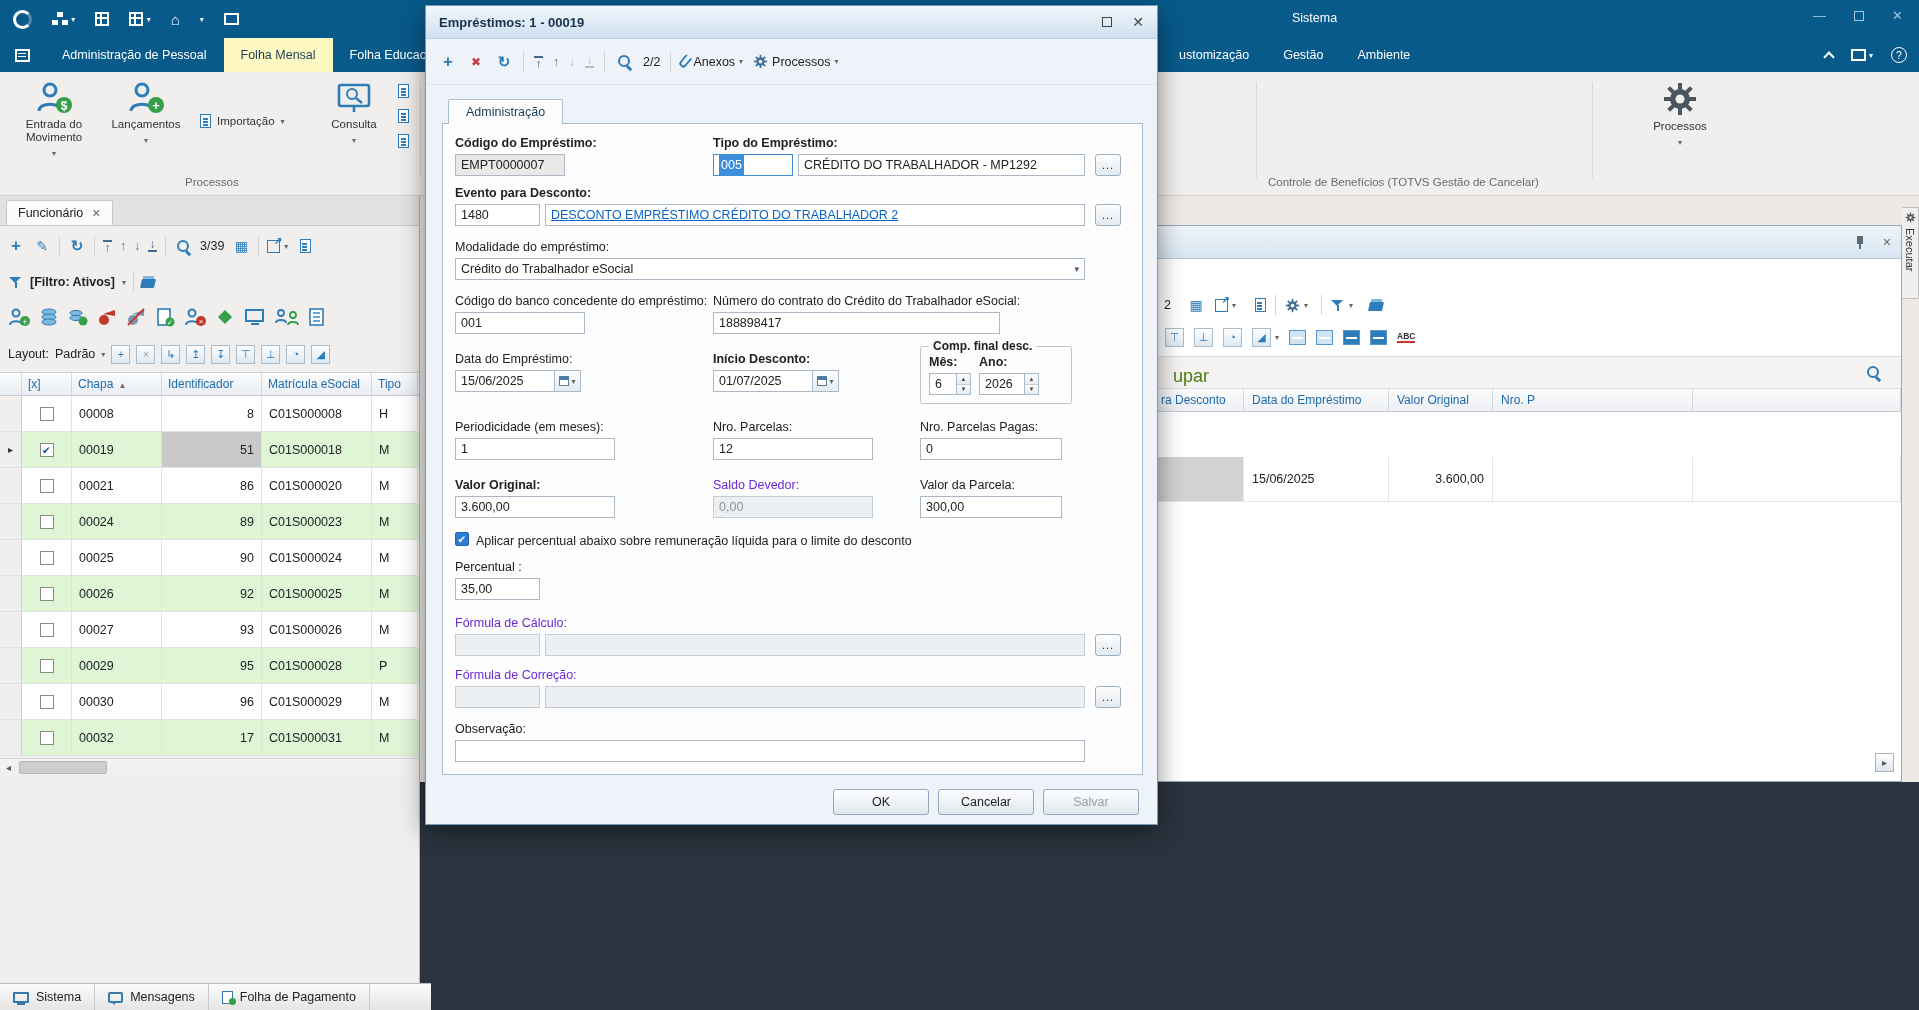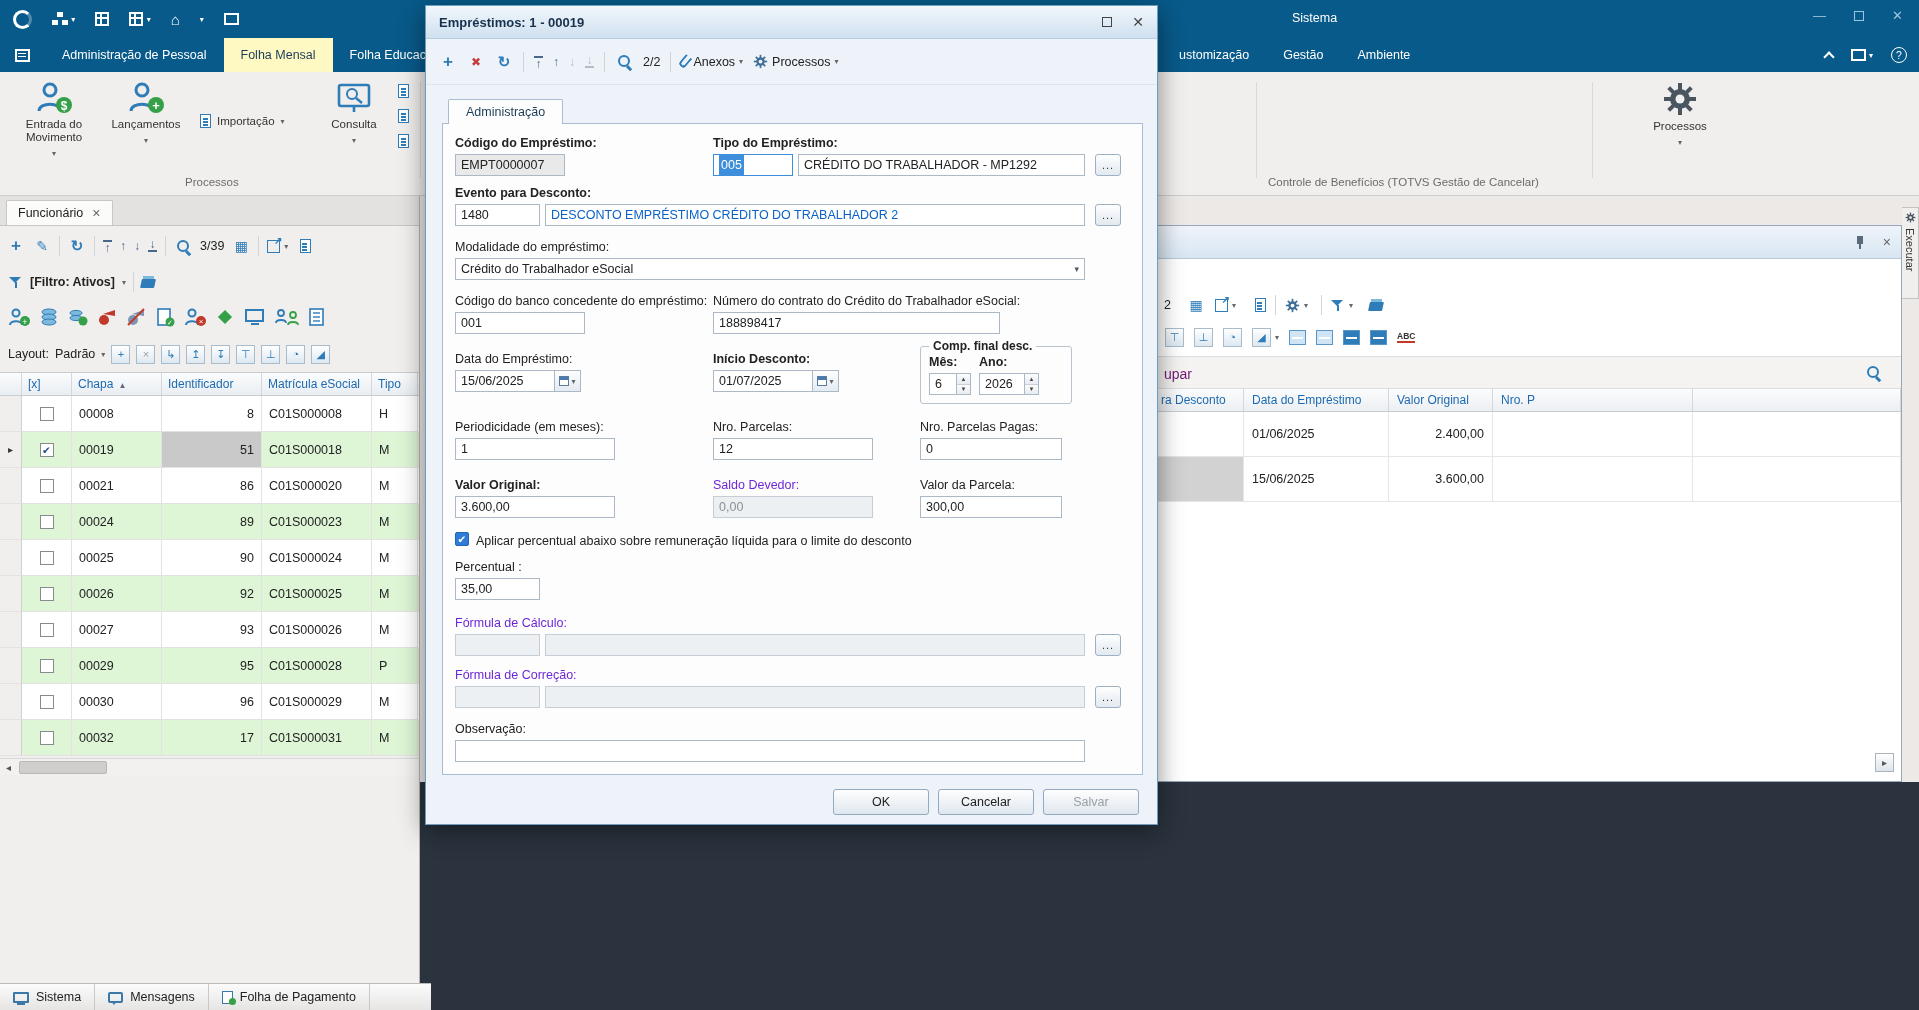--- a/index.html
+++ b/index.html
@@ -113,21 +113,21 @@
 #rightpanel{position:absolute;left:868px;top:225px;width:1034px;height:557px;background:#fff;border:1px solid #98a8b8;z-index:3}
 #rp-header{height:33px;background:linear-gradient(#eef4fa,#d8e6f2);border-bottom:1px solid #b8c8d8;position:relative}
 #rp-header .hicons{position:absolute;right:10px;top:8px;display:flex;gap:16px;align-items:center}
 #rp-tb1{position:absolute;left:0;top:63px;width:100%;height:32px;display:flex;align-items:center;gap:10px}
 #rp-tb2{position:absolute;left:296px;top:95px;height:32px;display:flex;align-items:center;gap:10px}
 .vsq{width:17px;height:15px;border:1px solid #5a96c8;background:#cfe4f4;position:relative;display:inline-block}
 .vsq.sel{background:#2e7cb8}
 .vsq::after{content:"";position:absolute;left:2px;top:6px;right:2px;height:2px;background:#fff}
 .abctag{font-size:8.5px;font-weight:bold;color:#333;border-bottom:2px solid #c0392b;line-height:10px}
 #rp-group{position:absolute;left:0;top:130px;width:100%;height:33px;background:#f4f3f2;border-top:1px solid #ddd;border-bottom:1px solid #ddd}
-#rp-group .gtext{position:absolute;left:295px;top:9px;color:#701a75;font-size:14px}
+#rp-group .gtext{position:absolute;left:304px;top:9px;color:#4d7c0f;font-size:18px}
 #rp-group .mag{position:absolute;right:20px;top:8px}
 .rhead{position:absolute;left:0;top:163px;width:100%;height:23px;display:grid;grid-template-columns:375px 145px 104px 200px auto;background:linear-gradient(#fbfcfd,#eceff3);border-bottom:1px solid #c9cdd2;color:#1d6ab0}
 .rhead>div{display:flex;align-items:center;padding:0 8px;border-right:1px solid #d4d8dc}
 .rhead .evh{padding-left:292px}
 .rrow{position:absolute;left:0;width:100%;height:45px;display:grid;grid-template-columns:375px 145px 104px 200px auto;background:#fff}
 .rrow>div{display:flex;align-items:center;padding:0 8px;border-right:1px solid #e6e6e6;border-bottom:1px solid #e6e6e6;font-size:12.5px}
 .rrow .valor{justify-content:flex-end}
 .rrow.cur .evcell{background:#d2d2d2}
 #rp-scrollbtn{position:absolute;right:7px;bottom:9px;width:19px;height:19px;border:1px solid #a8b4c0;background:linear-gradient(#fff,#dde4ea)}
 #executartab{position:absolute;left:1902px;top:207px;width:17px;height:92px;background:#f0efee;border:1px solid #c4c2c0;border-left:none;z-index:3;display:flex;flex-direction:column;align-items:center;padding-top:4px;gap:5px}
@@ -142,21 +142,21 @@
 #m-tab{position:absolute;left:22px;top:93px;height:25px;padding:0 17px;background:#fdfdfd;border:1px solid #a8bdd3;border-bottom:none;display:flex;align-items:center;font-size:12.5px;color:#1c3d57;z-index:2;border-radius:2px 2px 0 0}
 #m-content{position:absolute;left:16px;top:117px;width:701px;height:652px;background:#fdfdfd;border:1px solid #a8bdd3}
 .flabel{position:absolute;font-size:12.5px;color:#222;white-space:nowrap}
 .flabel.b{font-weight:bold}
 .flabel.dis{color:#6d28d9}
 .fld{position:absolute;height:22px;border:1px solid #abb8c5;background:#fff;display:flex;align-items:center;padding:0 5px;font-size:12.5px;color:#222;overflow:hidden;white-space:nowrap}
 .fld.ro{background:#e9e9e9}
 .fld.dis{background:#edf0f2;border-color:#c5ced6}
 .fld.focus{border-color:#3d8edb}
 .selText{background:#3d8edb;color:#fff;padding:10px 2px}
-.link{color:#0a62c9;}
+.link{color:#0a62c9;text-decoration:underline}
 .ddcaret{margin-left:auto;font-size:9px;color:#556}
 .dots{position:absolute;width:26px;height:22px;border:1px solid #9fb0c0;background:linear-gradient(#fefefe,#e2e9f0);border-radius:3px;display:flex;align-items:center;justify-content:center;font-size:11px;color:#333;letter-spacing:1px}
 .calbtn{width:26px;height:100%;border-left:1px solid #abb8c5;background:linear-gradient(#fdfdfd,#e4ebf2);display:flex;align-items:center;justify-content:center;gap:2px;margin-left:auto}
 .cal{width:10px;height:10px;border:1px solid #5a7ca0;background:#fff;position:relative;display:inline-block}
 .cal::before{content:"";position:absolute;left:0;top:0;width:100%;height:3px;background:#4a7ab0}
 .fld.pad0{padding:0}
 .fld.pad0 .dtext{padding:0 5px}
 .spin{width:14px;height:100%;margin-left:auto;border-left:1px solid #abb8c5;display:flex;flex-direction:column}
 .spin span{flex:1;display:flex;align-items:center;justify-content:center;font-size:6px;color:#444;background:linear-gradient(#fcfcfc,#e6ecf2)}
 .spin span+span{border-top:1px solid #c8d0d8}
@@ -612,27 +612,20 @@
   <div id="rp-group">
     <span class="gtext">upar</span>
     <span class="mag"></span>
   </div>
   <div class="rhead">
     <div class="evh">ra Desconto</div>
     <div>Data do Empréstimo</div>
     <div>Valor Original</div>
     <div>Nro. P</div>
     <div></div>
-  </div>
-  <div class="rrow" style="top:186px">
-    <div class="evcell"></div>
-    <div>01/06/2025</div>
-    <div class="valor">2.400,00</div>
-    <div></div>
-      <div></div>
   </div>
   <div class="rrow cur" style="top:231px">
     <div class="evcell"></div>
     <div>15/06/2025</div>
     <div class="valor">3.600,00</div>
     <div></div>
       <div></div>
   </div>
   <div id="rp-scrollbtn" class="gi ic-right"></div>
 </div>

